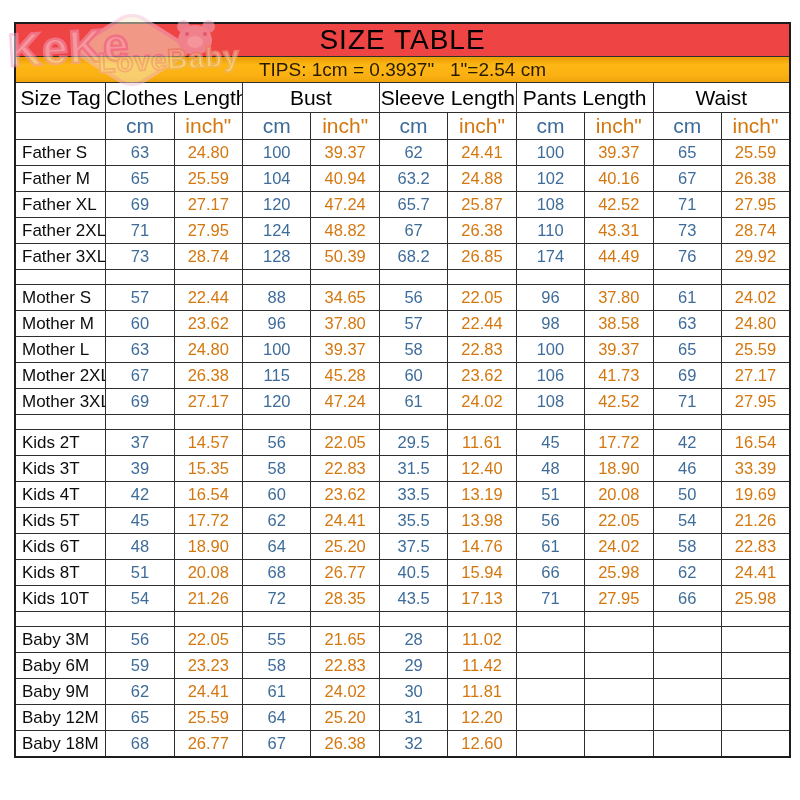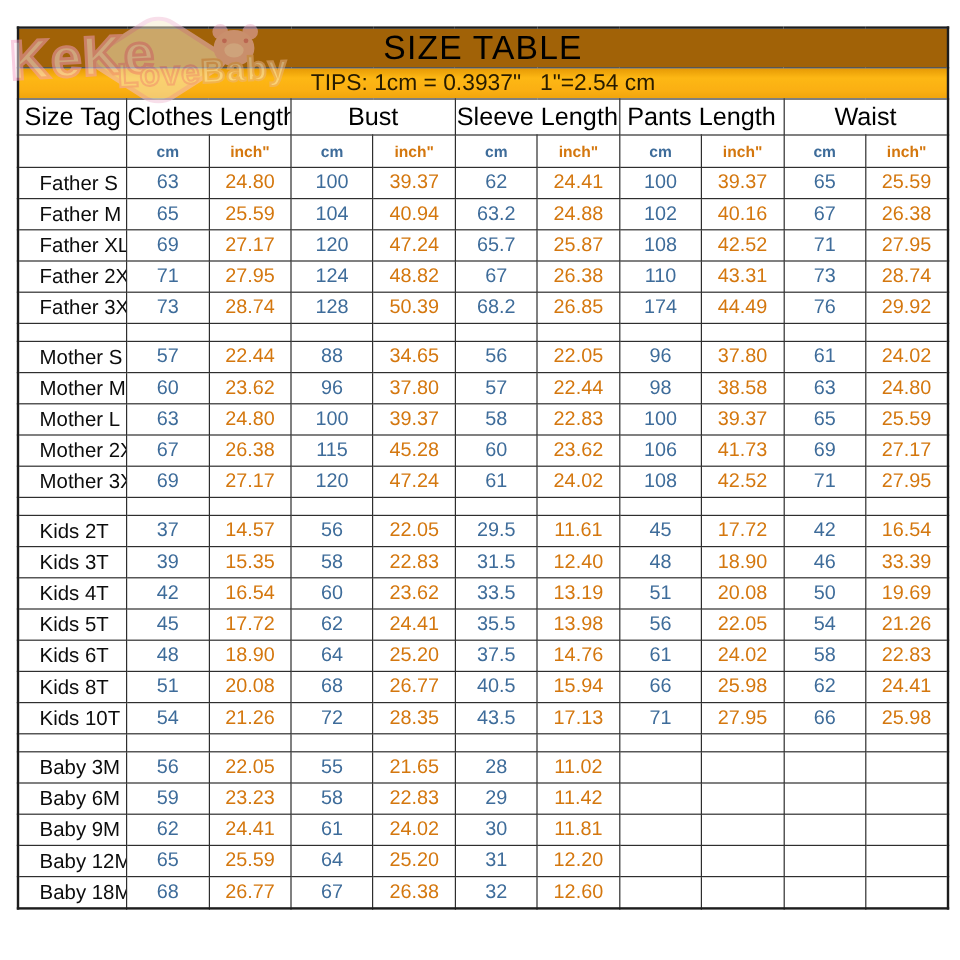--- a/index.html
+++ b/index.html
@@ -7,29 +7,29 @@
     width:800px;height:800px;background:#ffffff;position:relative;overflow:hidden;
     font-family:"Liberation Sans", sans-serif;color:#111;
   }
   .table-wrap{position:absolute;left:14px;top:22px;width:777px;}
   table{border-collapse:collapse;width:100%;table-layout:fixed;background:#fff;}
   th,td{
     border:1.6px solid #2e2e2e;padding:0;text-align:center;
     overflow:hidden;white-space:nowrap;font-weight:normal;
   }
   table{border:2px solid #1d1d1d;}
-  tr.title-row th{font-size:28px;height:31px;letter-spacing:1px;color:#000;background:#a16207;}
+  tr.title-row th{font-size:28px;height:31px;letter-spacing:1px;color:#000;background:#ef4444;}
   tr.tips-row th{
     height:25px;font-size:19px;color:#271b00;white-space:pre;
     background:linear-gradient(180deg,#e89c06 0%,#fdb714 30%,#fbb013 70%,#f0a40c 100%);
   }
   tr.head-row th{font-size:21px;height:29px;color:#000;margin-top:40px;}
-  tr.unit-row th{font-size:13px;font-weight:bold;height:26px;}
+  tr.unit-row th{font-size:21px;font-weight:normal;height:26px;}
   tbody td{font-size:16.5px;height:25px;}
-  td.tag{text-align:left;padding-left:17px;font-size:17px;color:#0c0c0c;}
+  td.tag{text-align:left;padding-left:6px;font-size:17px;color:#0c0c0c;}
   .cm{color:var(--cm-blue,#3e6c9a);}
   .inch{color:var(--inch-orange,#d4770e);}
   tr.sep td{height:14px;}
   
   .watermark{
     position:absolute;left:0;top:0;width:640px;height:115px;z-index:6;
     opacity:.5;pointer-events:none;
   }
   .wm-roof{
     position:absolute;left:96px;top:14px;width:64px;height:64px;

